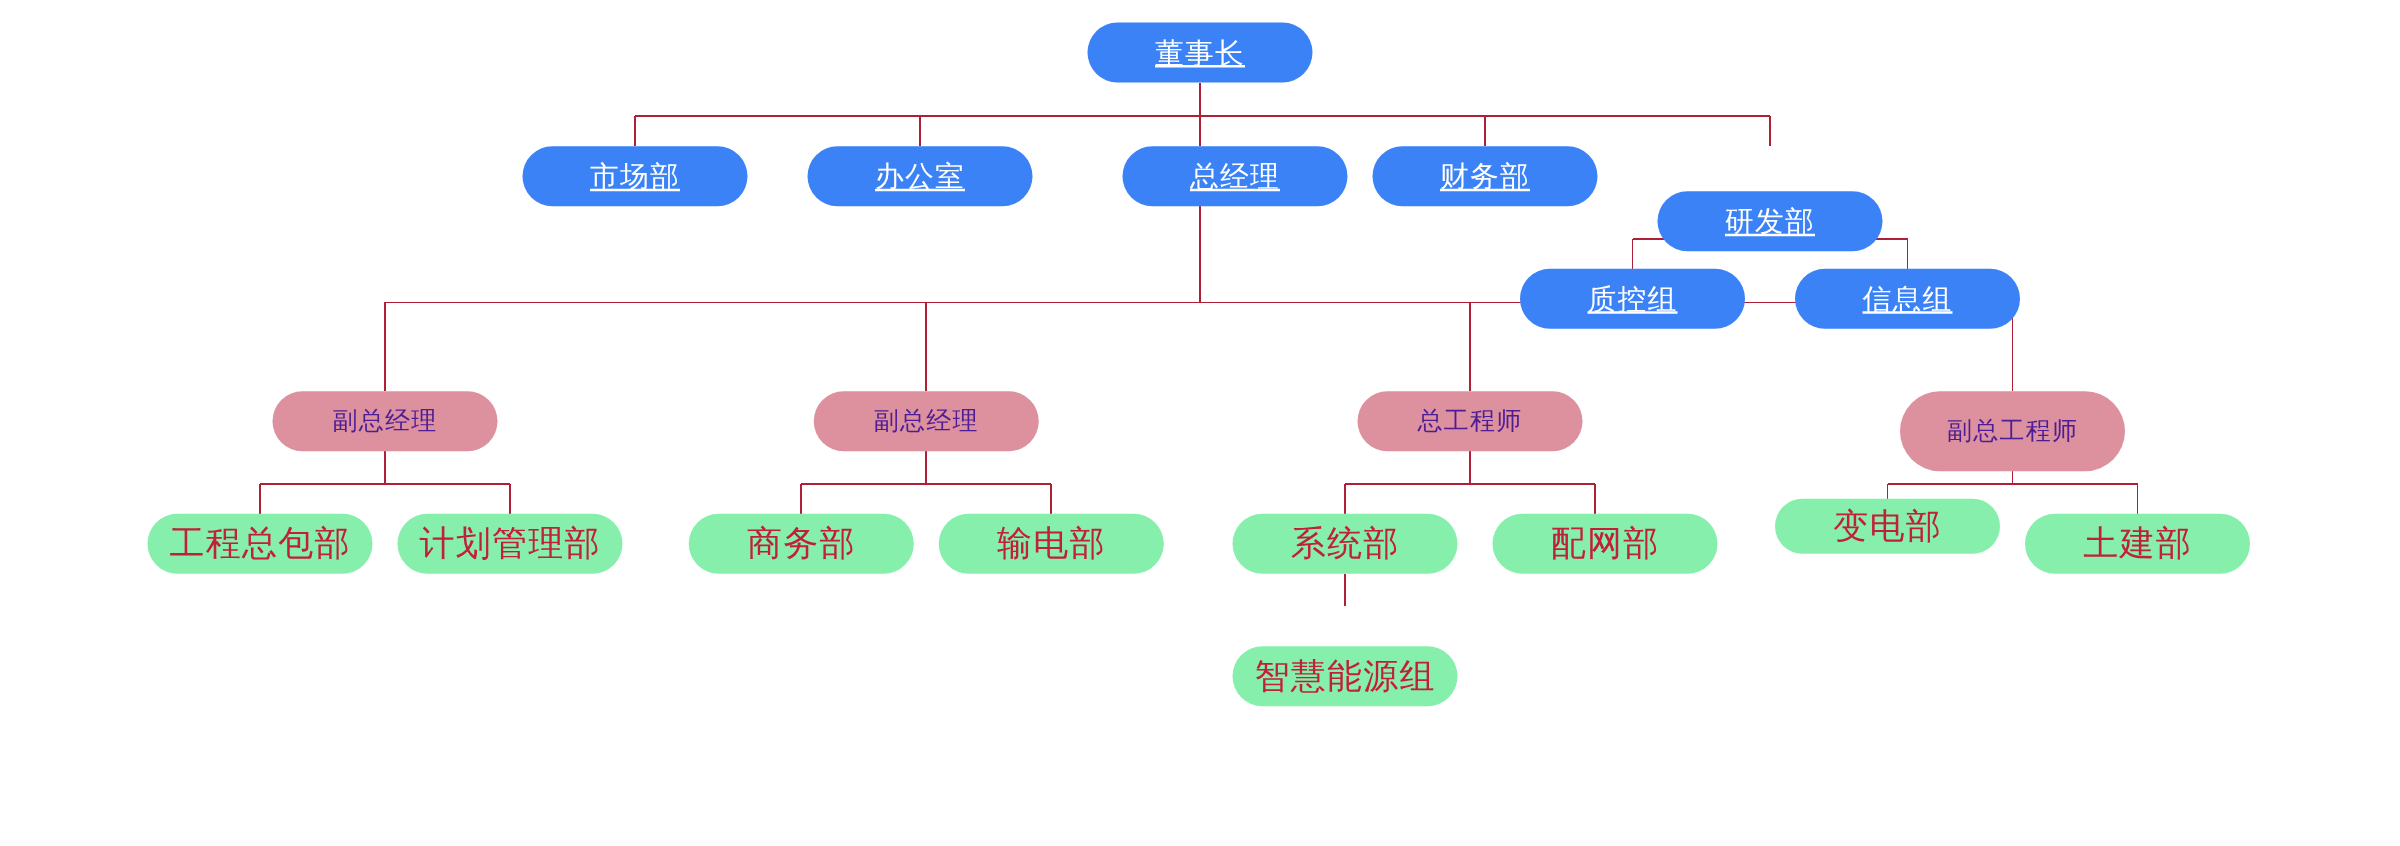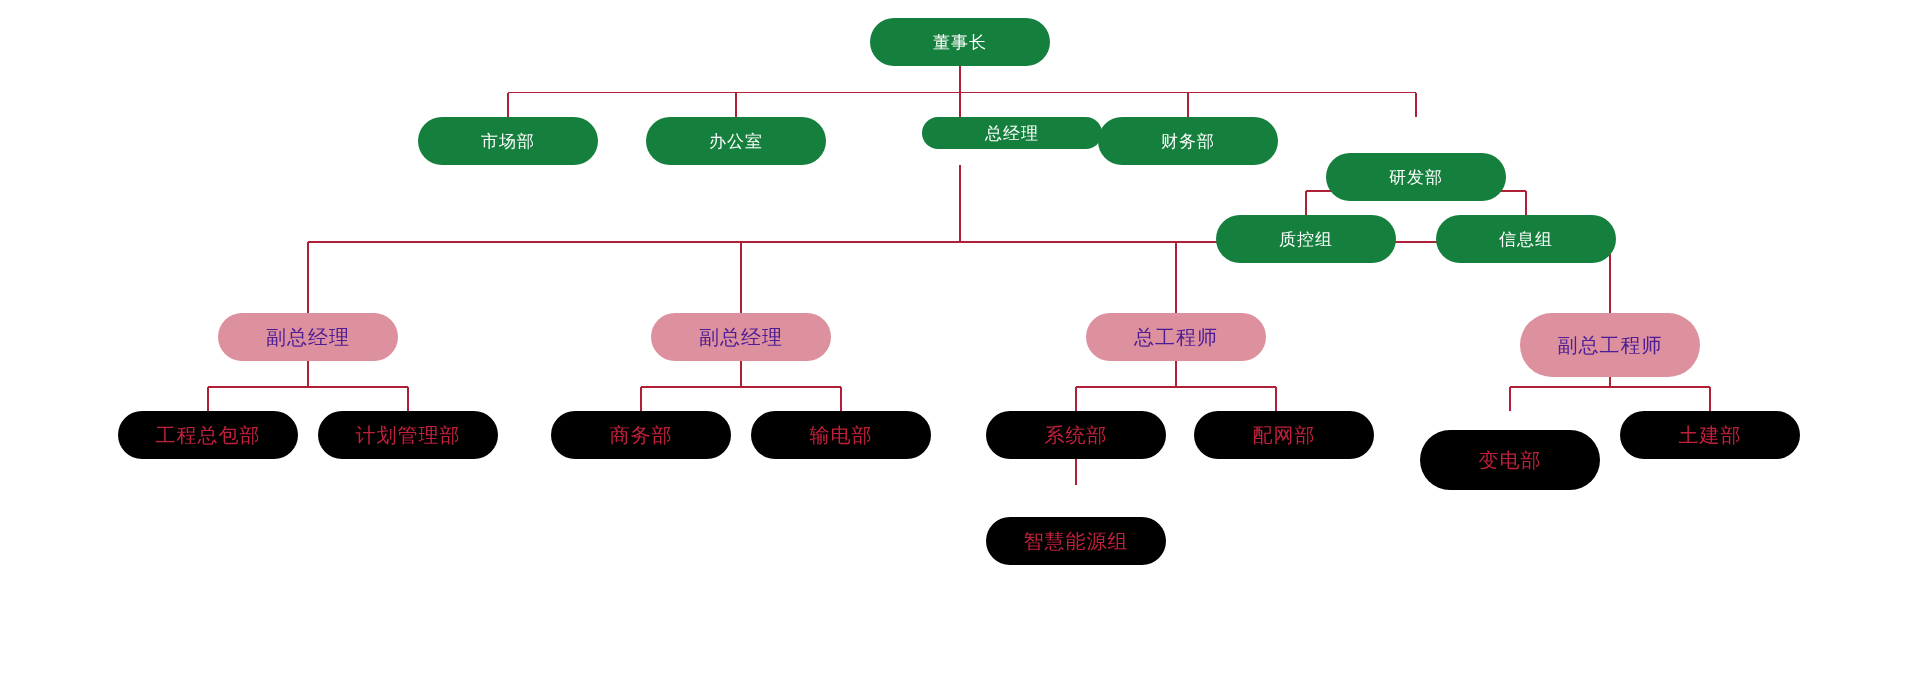--- a/index.html
+++ b/index.html
@@ -35,33 +35,34 @@
     border-radius: 999px;
     white-space: nowrap;
     letter-spacing: 1px;
     user-select: none;
   }
   .node-label {
     display: block;
     line-height: 1;
   }
   .level-root, .level-dept, .level-group {
-    background: #15803d;
+    background: #3b82f6;
     color: #ffffff;
-    font-size: 17px;
+    font-size: 23px;
+    text-decoration: underline;
   }
   .level-mid {
     background: #DD909E;
     color: #4c1d95;
     font-size: 20px;
   }
   .level-leaf, .level-subleaf {
-    background: #000000;
+    background: #86efac;
     color: #C0203C;
-    font-size: 20px;
+    font-size: 28px;
   }
 </style>
 </head>
 <body>
 
 <div id="org-canvas">
   <svg id="connector-layer" viewBox="0 0 1920 677" width="1920" height="677" xmlns="http://www.w3.org/2000/svg">
       <line x1="960" y1="66" x2="960" y2="92.52" stroke="#B01F38" stroke-width="1.4" shape-rendering="crispEdges"></line>
       <line x1="508" y1="92.52" x2="1416" y2="92.52" stroke="#B01F38" stroke-width="1.4" shape-rendering="crispEdges"></line>
       <line x1="508" y1="92.52" x2="508" y2="117" stroke="#B01F38" stroke-width="1.4" shape-rendering="crispEdges"></line>
@@ -100,21 +101,21 @@
   <div id="node-layer">
       <div class="node level-root" style="left: 870px; top: 18px; width: 180px; height: 48px;">
         <span class="node-label">董事长</span>
       </div>
       <div class="node level-dept" style="left: 418px; top: 117px; width: 180px; height: 48px;">
         <span class="node-label">市场部</span>
       </div>
       <div class="node level-dept" style="left: 646px; top: 117px; width: 180px; height: 48px;">
         <span class="node-label">办公室</span>
       </div>
-      <div class="node level-dept" style="left: 922px; top: 117px; width: 180px; height: 32px;">
+      <div class="node level-dept" style="left: 898px; top: 117px; width: 180px; height: 48px;">
         <span class="node-label">总经理</span>
       </div>
       <div class="node level-dept" style="left: 1098px; top: 117px; width: 180px; height: 48px;">
         <span class="node-label">财务部</span>
       </div>
       <div class="node level-dept" style="left: 1326px; top: 117px; width: 180px; height: 48px; margin-top: 36px;">
         <span class="node-label">研发部</span>
       </div>
       <div class="node level-group" style="left: 1216px; top: 215px; width: 180px; height: 48px; justify-content: center;">
         <span class="node-label">质控组</span>
@@ -145,21 +146,21 @@
       </div>
       <div class="node level-leaf" style="left: 751px; top: 411px; width: 180px; height: 48px;">
         <span class="node-label">输电部</span>
       </div>
       <div class="node level-leaf" style="left: 986px; top: 411px; width: 180px; height: 48px;">
         <span class="node-label">系统部</span>
       </div>
       <div class="node level-leaf" style="left: 1194px; top: 411px; width: 180px; height: 48px;">
         <span class="node-label">配网部</span>
       </div>
-      <div class="node level-leaf" style="left: 1420px; top: 430px; width: 180px; height: 60px;">
+      <div class="node level-leaf" style="left: 1420px; top: 399px; width: 180px; height: 44px;">
         <span class="node-label">变电部</span>
       </div>
       <div class="node level-leaf" style="left: 1620px; top: 411px; width: 180px; height: 48px; justify-content: center;">
         <span class="node-label">土建部</span>
       </div>
       <div class="node level-subleaf" style="left: 986px; top: 485px; width: 180px; height: 48px; margin-top: 32px;">
         <span class="node-label">智慧能源组</span>
       </div>
     </div>
 </div>

